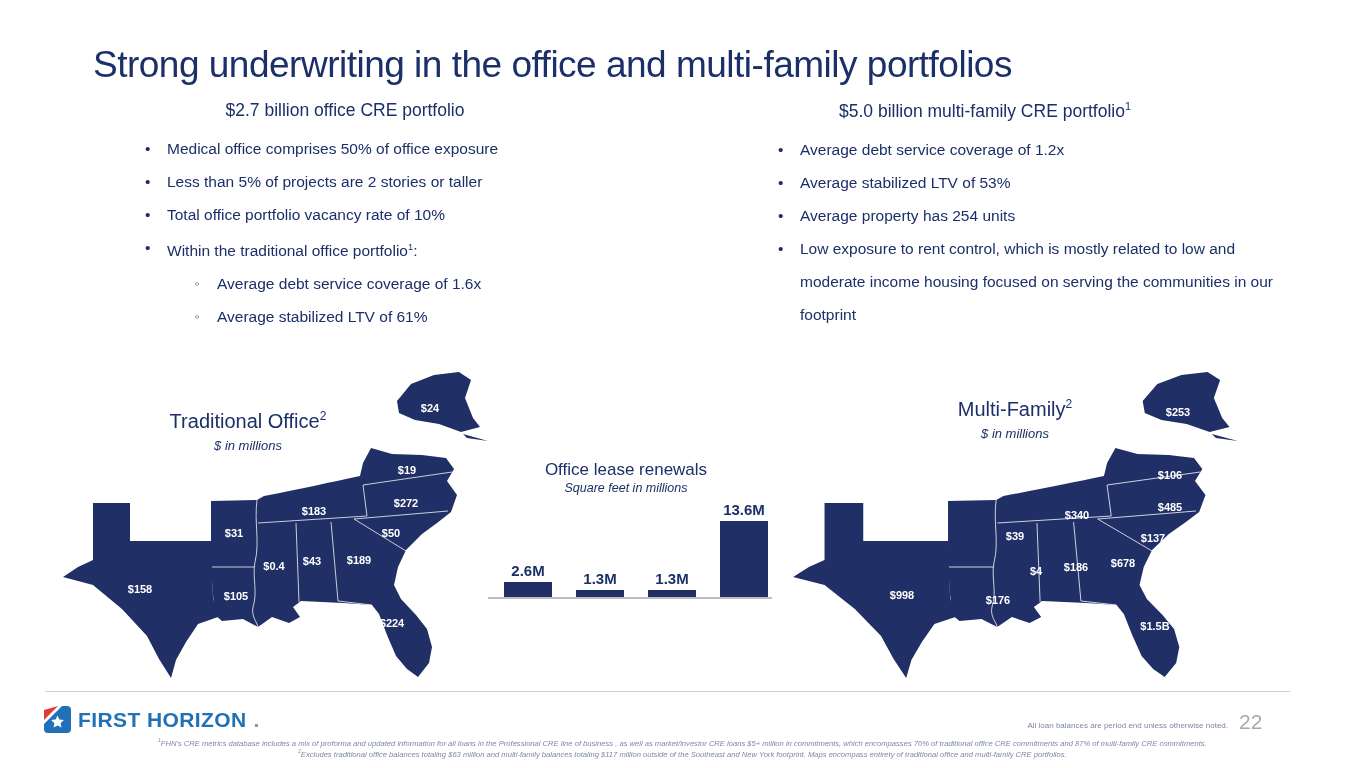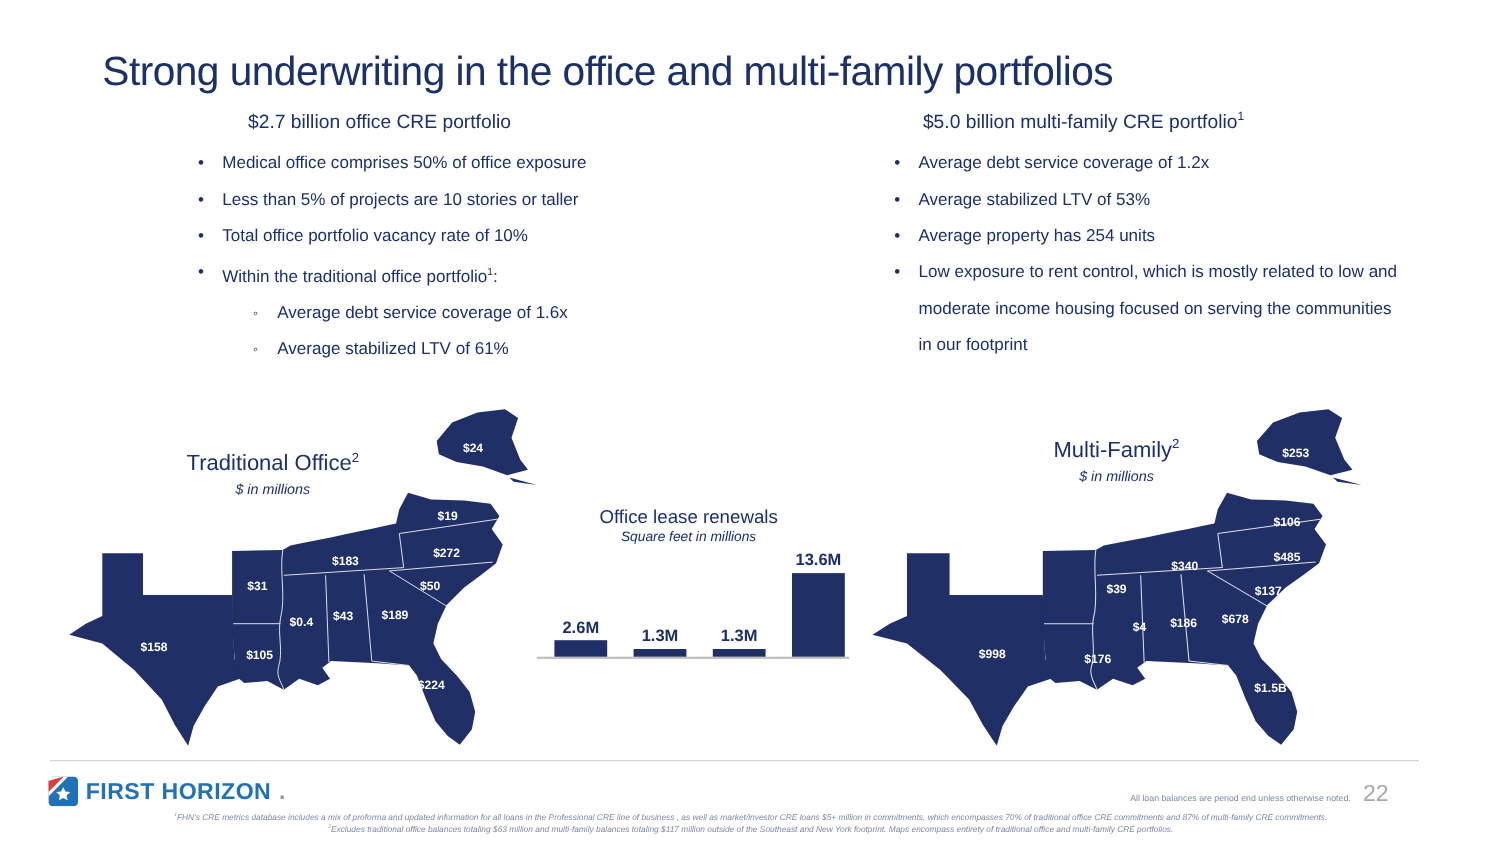--- a/index.html
+++ b/index.html
@@ -14,21 +14,21 @@
   
   .slide-title {
     left:93px; top:44px; font-size:37px; font-weight:400;
     letter-spacing:-0.5px; color:var(--navy);
   }
 
   
   .col-heading { font-size:17.5px; text-align:center; color:var(--navy); }
   .col-heading sup { font-size:0.62em; }
   .bullets { list-style:none; margin:11px 0 0 0; padding:0 0 0 72px; font-size:15.5px; line-height:33px; }
-  .bullets li { position:relative;margin-left:35px; }
+  .bullets li { position:relative; }
   .bullets li::before { content:"•"; position:absolute; left:-22px; }
   .bullets li.sub { padding-left:50px; }
   .bullets li.sub::before { content:"◦"; left:28px; font-size:13px; }
   .office-col  { left:95px;  top:100px; width:500px; }
   .mf-col      { left:752px; top:100px; width:522px; }
   .mf-col .col-heading { width:466px; }
   .mf-col .bullets { padding-left:48px; }
   sup { font-size:0.6em; }
 
   
@@ -88,21 +88,21 @@
     </g>
   </defs>
 </svg>
 
 <div class="abs slide-title">Strong underwriting in the office and multi-family portfolios</div>
 
 <div class="abs office-col">
   <div class="col-heading">$2.7 billion office CRE portfolio</div>
   <ul class="bullets">
     <li>Medical office comprises 50% of office exposure</li>
-    <li>Less than 5% of projects are 10 stories or taller</li>
+    <li>Less than 5% of projects are 2 stories or taller</li>
     <li>Total office portfolio vacancy rate of 10%</li>
     <li><span>Within the traditional office portfolio</span><sup>1</sup><span>:</span></li>
     <li class="sub">Average debt service coverage of 1.6x</li>
     <li class="sub">Average stabilized LTV of 61%</li>
   </ul>
 </div>
 
 <div class="abs mf-col">
   <div class="col-heading"><span>$5.0 billion multi-family CRE portfolio</span><sup>1</sup></div>
   <ul class="bullets">

